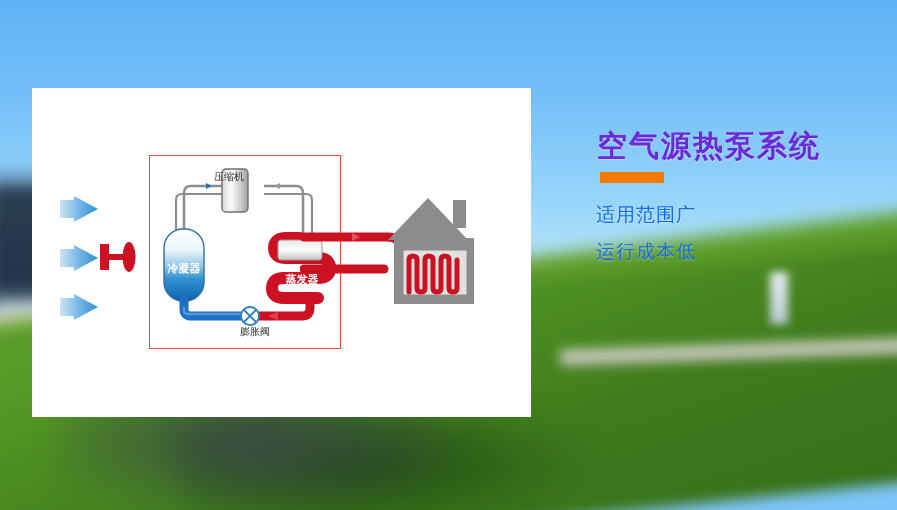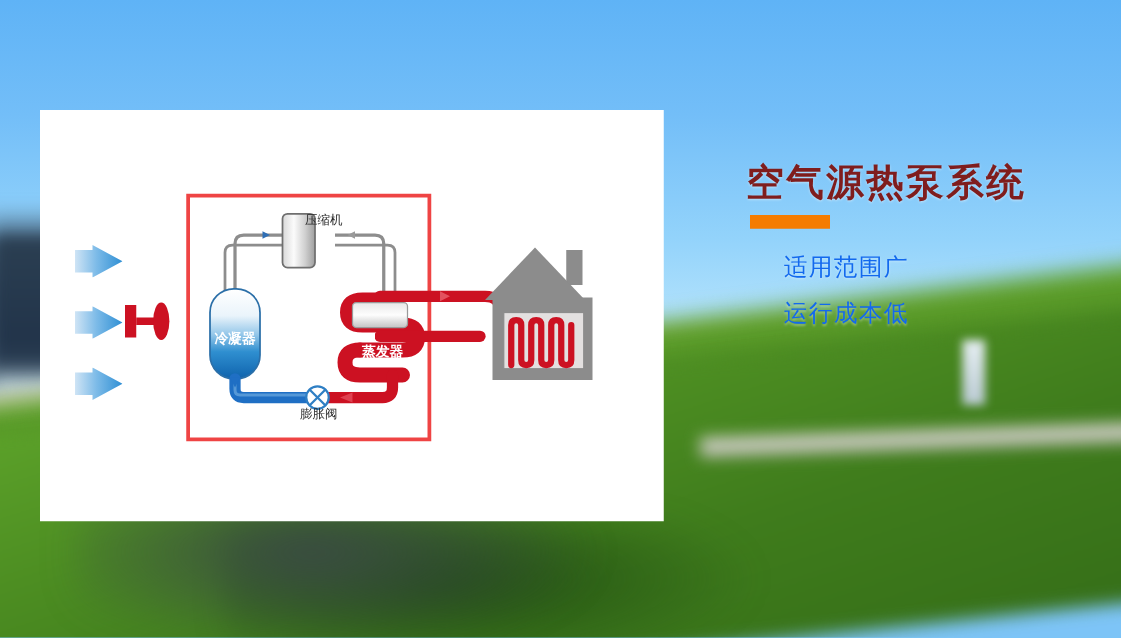--- a/index.html
+++ b/index.html
@@ -89,49 +89,48 @@
 
   
   .arrows{position:absolute;left:60px;top:196px;width:82px;height:124px;}
   .arrow{position:absolute;width:38px;height:26px;}
   .arrow svg{display:block;}
   .fan{position:absolute;left:98px;top:236px;width:42px;height:42px;}
 
   
   .diagram{
     position:absolute;left:149px;top:155px;width:190px;height:192px;
-    border:3px solid #ef4444;background:#fff;text-align:right;
+    border:1px solid #ef4444;background:#fff;
   }
   .dlabel{
     position:absolute;color:#2a2a2a;font-size:10px;line-height:12px;
     white-space:nowrap;
   }
-  .dlabel-top{left:164px;top:171px;width:190px;text-align:center;}
+  .dlabel-top{left:134px;top:171px;width:190px;text-align:center;}
   .dlabel-bottom{left:149px;top:326px;width:212px;text-align:center;}
 
   
   .house{position:absolute;left:382px;top:196px;width:112px;height:110px;}
 
   
   .title{
     position:absolute;left:597px;top:126px;
     font-size:30px;font-weight:bold;letter-spacing:2px;
-    color:#7f1d1d;white-space:nowrap;
+    color:#6d28d9;white-space:nowrap;
     text-shadow:0 1px 2px rgba(255,255,255,.45);
   }
   .accent-bar{
     position:absolute;left:600px;top:172px;width:64px;height:11px;
     background:#F57C00;
   }
   .bullets{position:absolute;left:596px;top:204px;width:260px;}
   .bullet{
     font-size:19px;color:#1269ee;line-height:21px;margin-bottom:16px;
     letter-spacing:1px;white-space:nowrap;
     text-shadow:0 1px 2px rgba(255,255,255,.40);
-    margin-left:31px;
   }
 </style>
 </head>
 <body>
 
 <div id="stage">
 
   <div class="bg">
     <div class="bg-sky"></div>
     <div class="bg-far-trees"></div>

